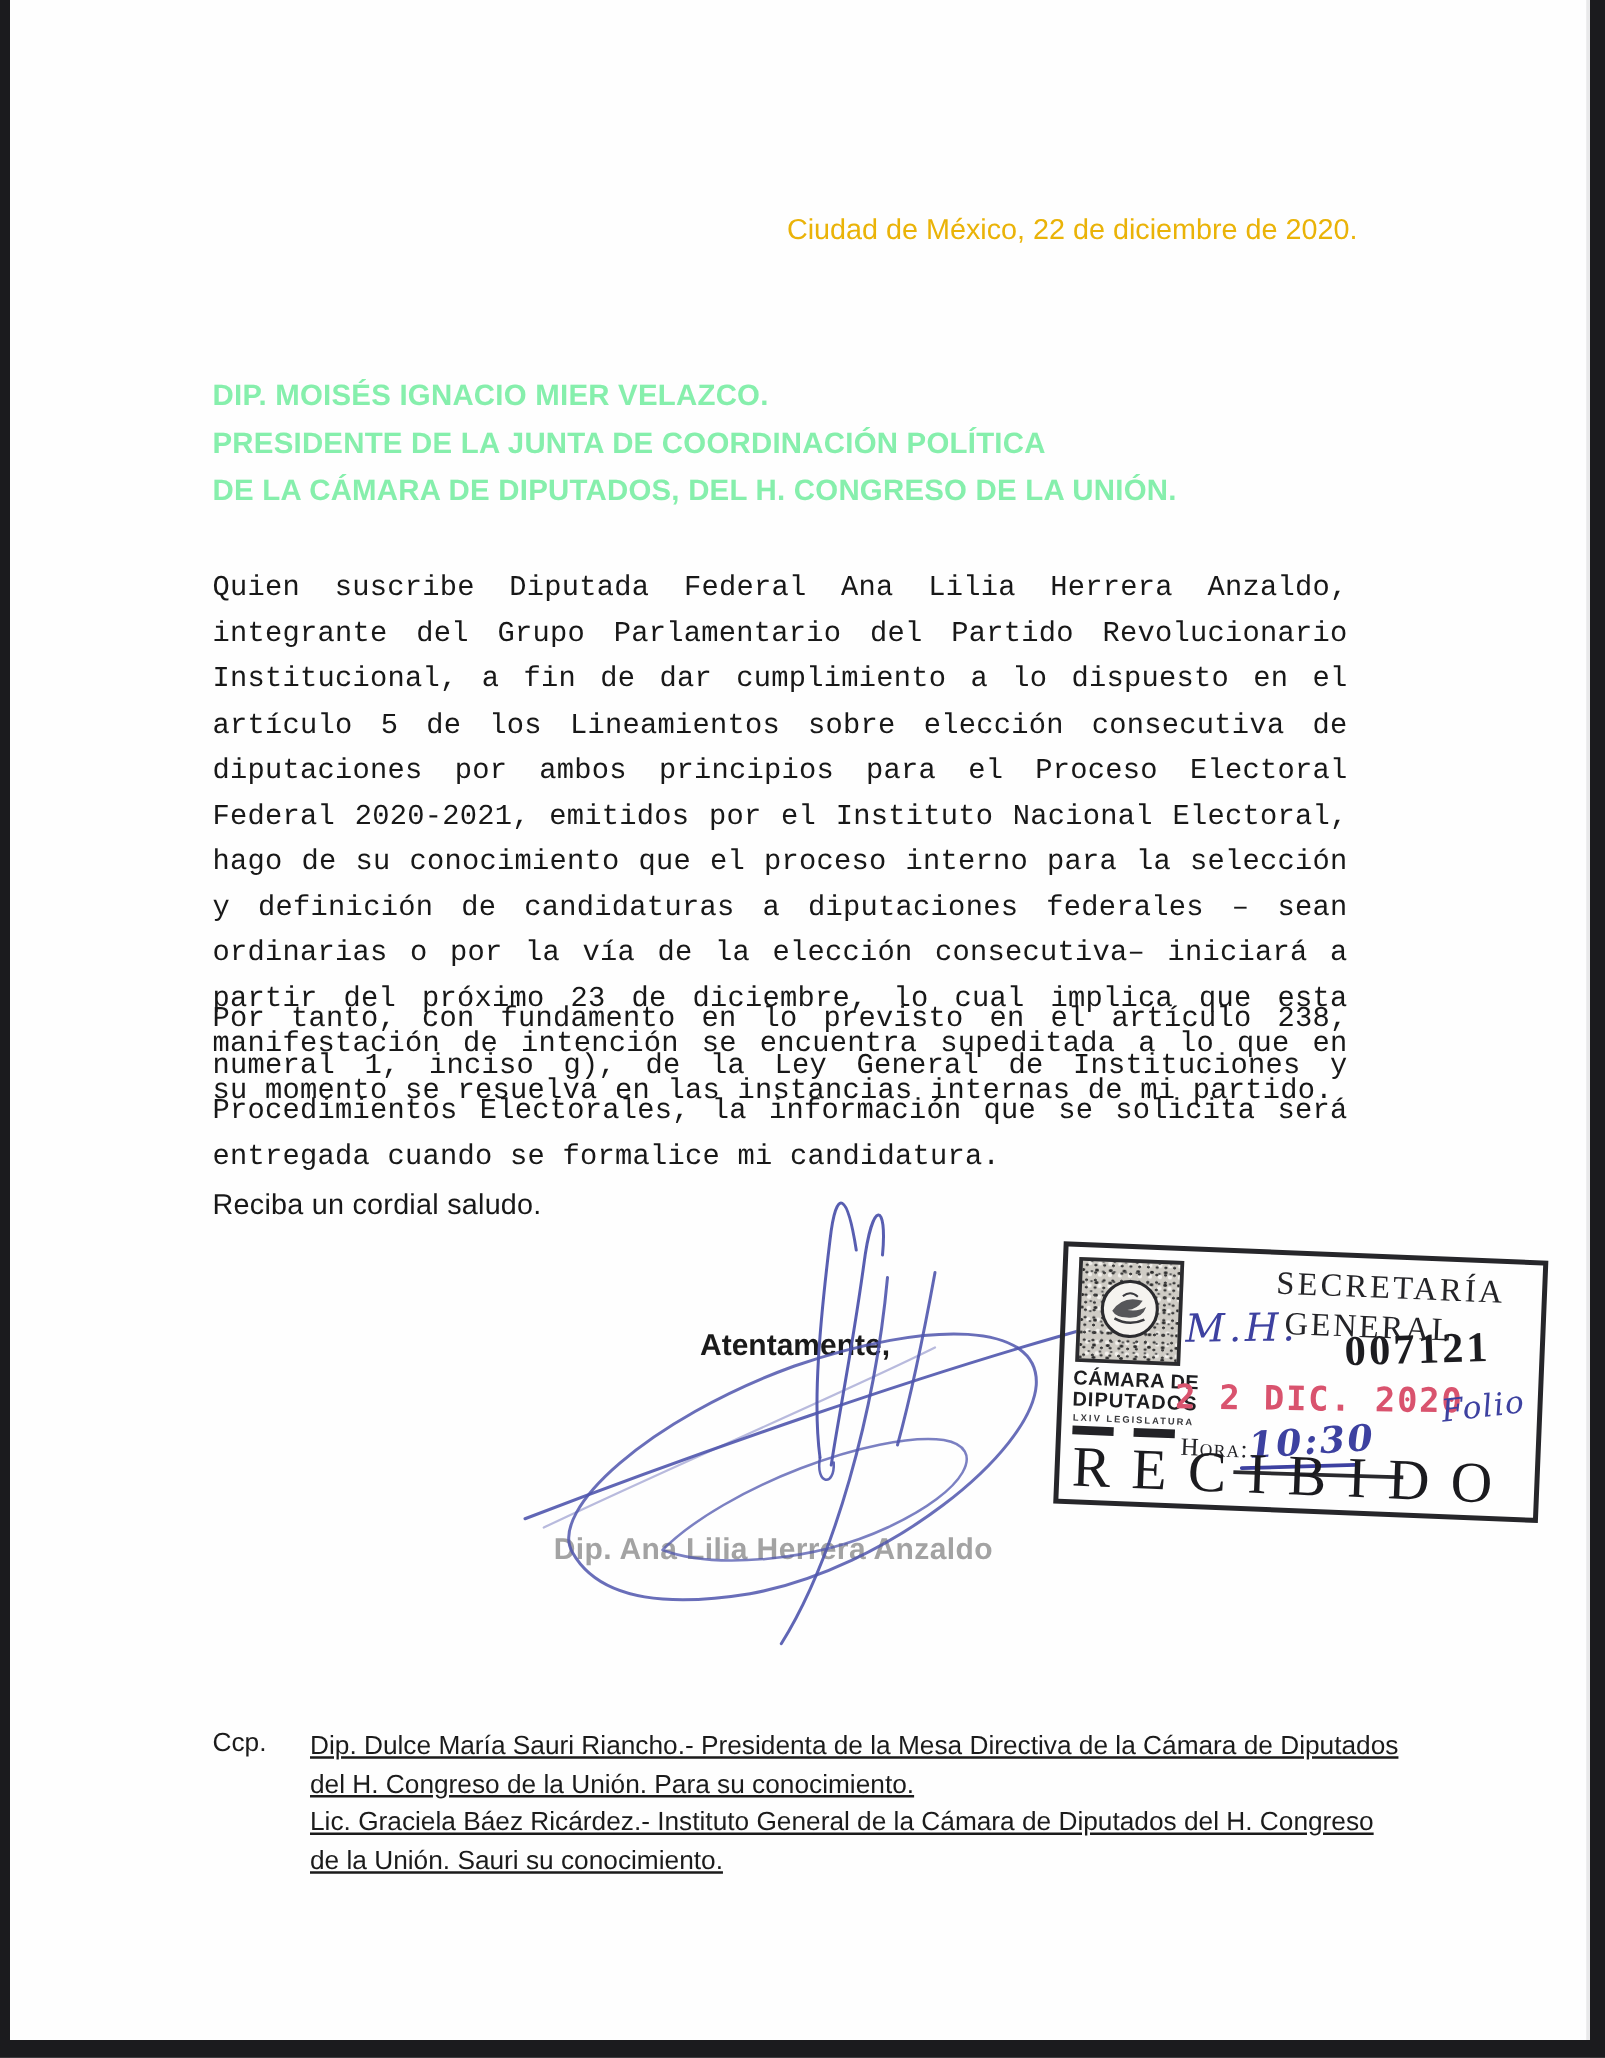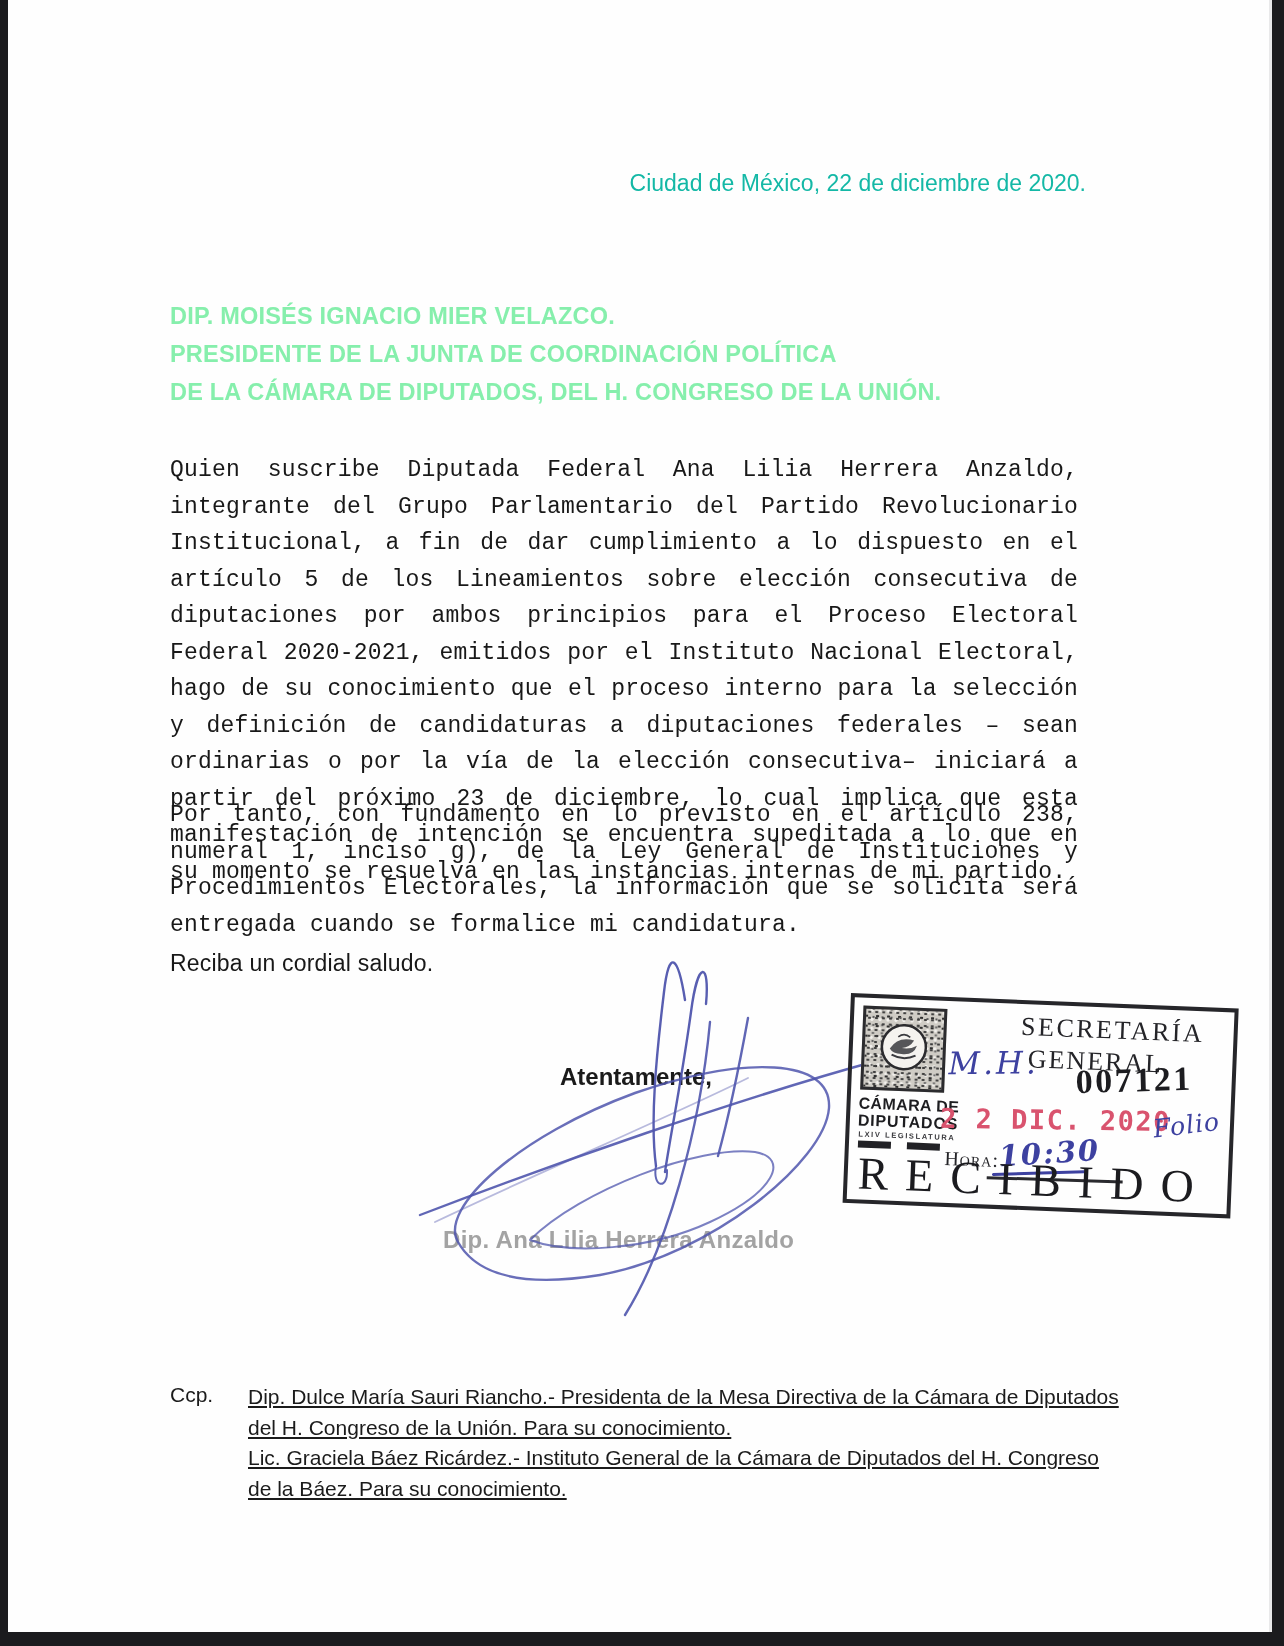--- a/index.html
+++ b/index.html
@@ -14,21 +14,21 @@
     background:#fefefe;
     box-shadow:inset -3px 0 0 #e9e9ea;
   }
   .abs{position:absolute;}
   .body-text{
     font-size:23px;color:#181818;line-height:36.5px;
     letter-spacing:0.2px;
   }
   .para{ text-align:justify;font-family:Liberation Mono, monospace; }
 
-  #date-line{ top:170px; right:198px; font-size:23px; color:#14b8a6;}
+  #date-line{ top:170px; right:198px; font-size:23px; color:#eab308;}
   #recipient{ left:170px; top:297px; font-size:23.5px; line-height:38px; font-weight:bold; color:#86efac; letter-spacing:0.2px;}
   #para1{ left:170px; top:452px; width:908px; }
   #para2{ left:170px; top:797px; width:908px; }
   #saludo{ left:170px; top:945px; }
   #closing{ left:560px; top:1063px; font-size:24px; font-weight:bold; color:#1a1a1a;}
   #signer{ left:443px; top:1226px; font-size:24px; font-weight:bold; color:#a3a3a3; letter-spacing:0.3px;}
 
   #ccp{ left:170px; top:1382px; font-size:21px; color:#1b1b1b;}
   #ccp .ccp-label{ position:absolute; left:0; top:1px; }
   #ccp .ccp-lines{ position:absolute; left:78px; top:0; width:880px; }
@@ -143,20 +143,20 @@
     <div id="hora-rule" class="abs"></div>
     <div id="recibido" class="abs serif">RECIBIDO</div>
   </div>
 
   <div id="ccp" class="abs">
     <div class="ccp-label">Ccp.</div>
     <div class="ccp-lines">
       <div>Dip. Dulce María Sauri Riancho.- Presidenta de la Mesa Directiva de la Cámara de Diputados</div>
       <div>del H. Congreso de la Unión. Para su conocimiento.</div>
       <div>Lic. Graciela Báez Ricárdez.- Instituto General de la Cámara de Diputados del H. Congreso</div>
-      <div>de la Báez. Para su conocimiento.</div>
+      <div>de la Unión. Sauri su conocimiento.</div>
     </div>
   </div>
 
   <div id="frame-left"></div>
   <div id="frame-right"></div>
   <div id="frame-bottom"></div>
 </div>
 
 </body></html>

